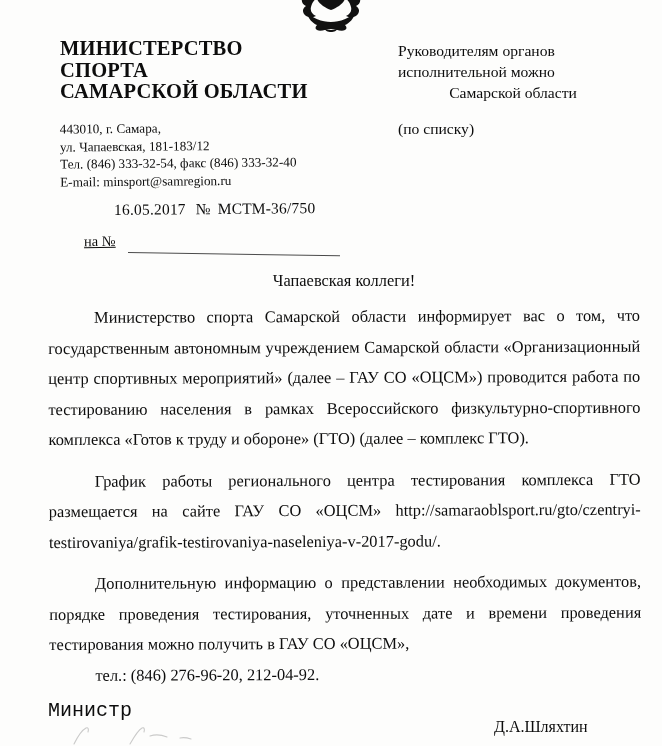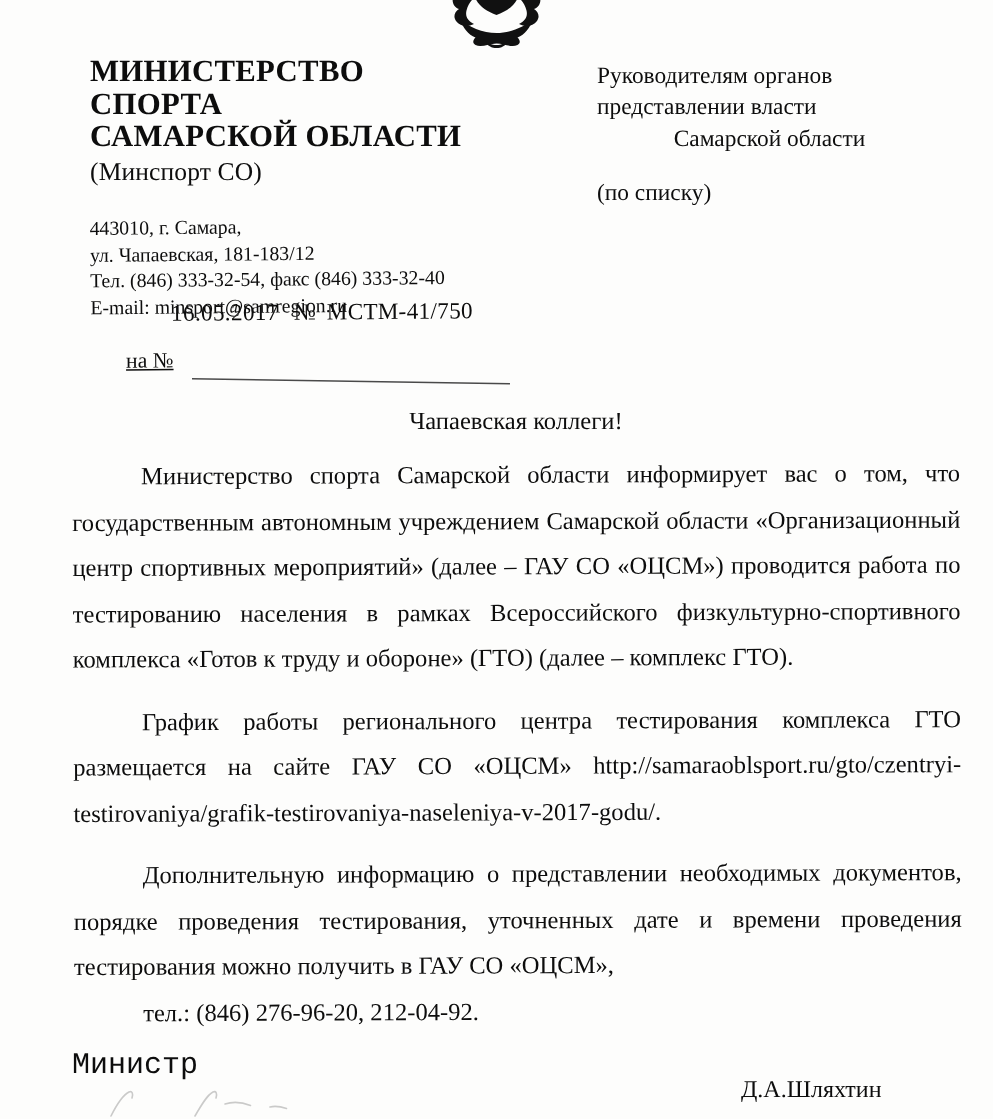--- a/index.html
+++ b/index.html
@@ -208,39 +208,38 @@
       </g>
     </svg>
   </div>
 
   <div id="letterhead">
     <div id="org-name">
       <span class="l1">МИНИСТЕРСТВО</span>
       <span class="l2">СПОРТА</span>
       <span class="l3">САМАРСКОЙ ОБЛАСТИ</span>
     </div>
-    <div id="org-short">(Минспорт СО)</div>
     <div id="address">
       <div>443010, г. Самара,</div>
       <div>ул. Чапаевская, 181-183/12</div>
       <div>Тел. (846) 333-32-54, факс (846) 333-32-40</div>
       <div>E-mail: minsport@samregion.ru</div>
     </div>
   </div>
 
   <div id="refline">
-    <span>16.05.2017</span><span class="num">№</span><span>МСТМ-41/750</span>
+    <span>16.05.2017</span><span class="num">№</span><span>МСТМ-36/750</span>
   </div>
 
   <div id="online">на №</div>
   <div id="rule"></div>
 
   <div id="addressee">
     <span class="a-line">Руководителям органов</span>
-    <span class="a-line">представлении власти</span>
+    <span class="a-line">исполнительной можно</span>
     <span class="a-line c">Самарской области</span>
   </div>
   <div id="bylist">(по списку)</div>
 
   <div id="salutation">Чапаевская коллеги!</div>
 
   <div id="body">
     <p>Министерство спорта Самарской области информирует вас о том, что государственным автономным учреждением Самарской области «Организационный центр спортивных мероприятий» (далее – ГАУ СО «ОЦСМ») проводится работа по тестированию населения в рамках Всероссийского физкультурно-спортивного комплекса «Готов к труду и обороне» (ГТО) (далее – комплекс ГТО).</p>
     <p class="gap">График работы регионального центра тестирования комплекса ГТО размещается на сайте ГАУ СО «ОЦСМ» http://samaraoblsport.ru/gto/czentryi-testirovaniya/grafik-testirovaniya-naseleniya-v-2017-godu/.</p>
     <p class="gap">Дополнительную информацию о представлении необходимых документов, порядке проведения тестирования, уточненных дате и времени проведения тестирования можно получить в ГАУ СО «ОЦСМ»,</p>

